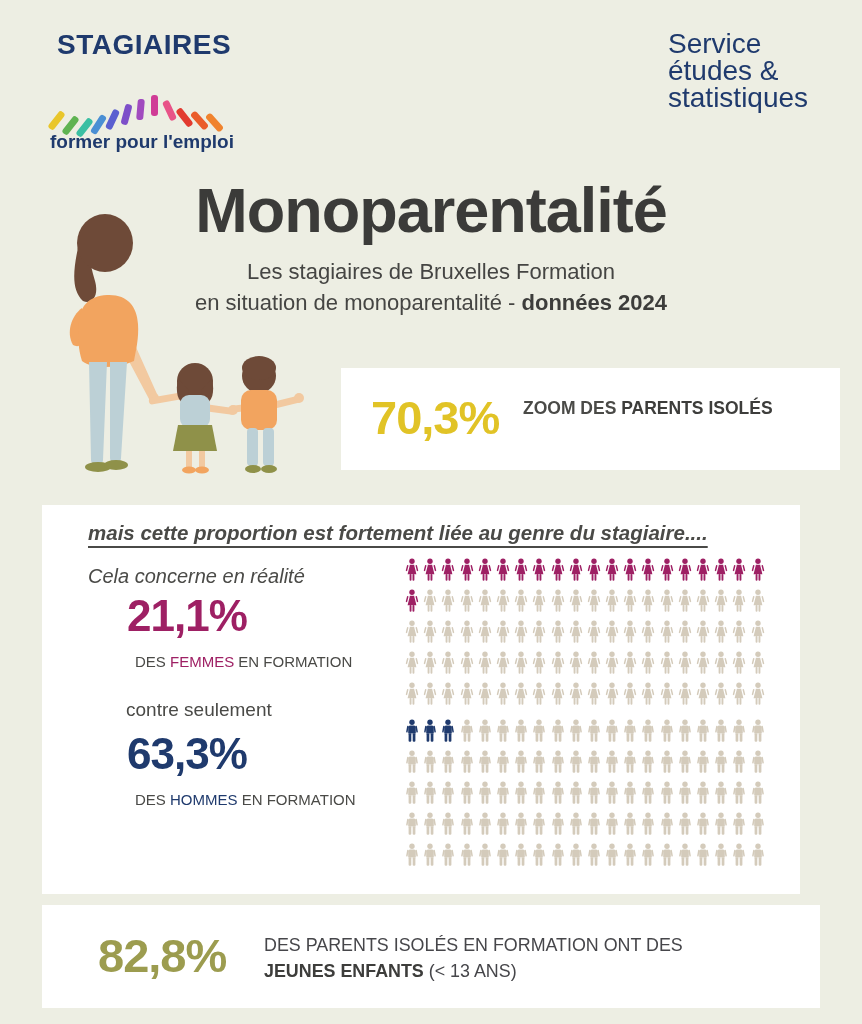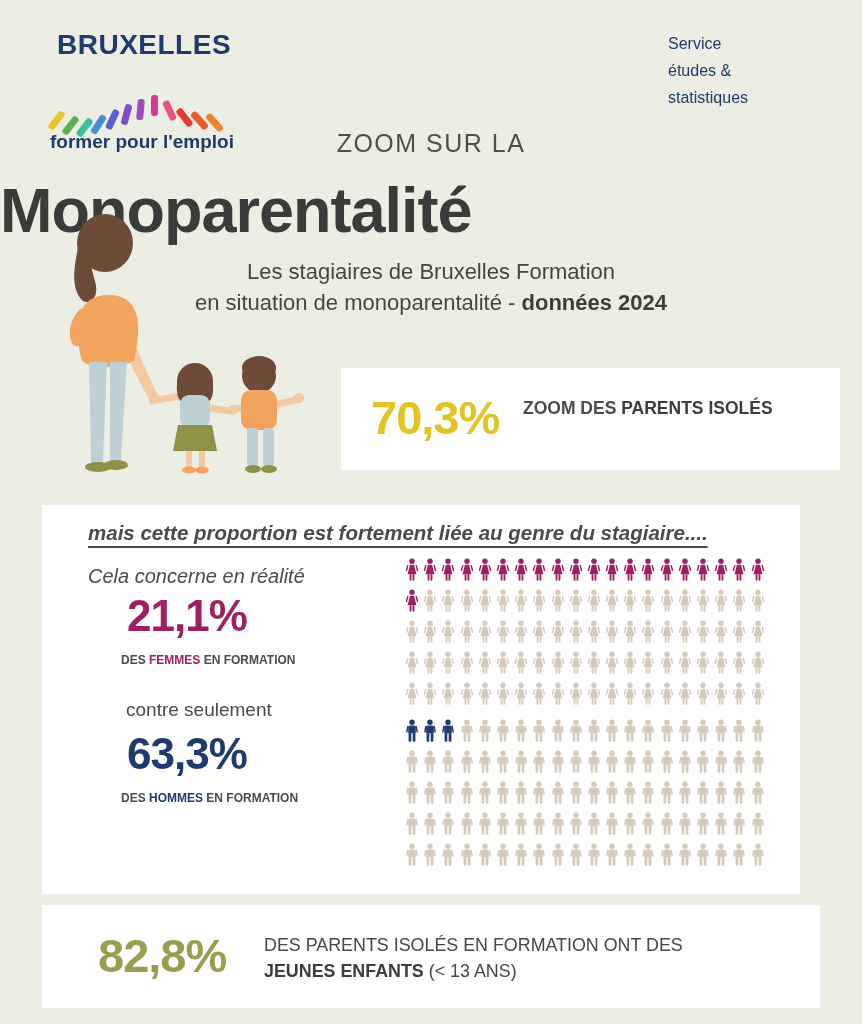--- a/index.html
+++ b/index.html
@@ -8,39 +8,39 @@
     background:#edeee3; overflow:hidden;
     font-family:"Liberation Sans", sans-serif;
     color:#4a4a47;
   }
   .abs { position:absolute; }
   
   .brand-name { color:#1f3a6d; font-weight:700; font-size:28px; line-height:30px; letter-spacing:.5px; }
   .dashes { position:absolute; left:53px; top:92px; width:175px; height:42px; }
   .dash { position:absolute; width:7px; height:21px; border-radius:3px; }
   .tagline { position:absolute; left:50px; top:131px; color:#1f3a6d; font-weight:700; font-size:19px; white-space:nowrap; }
-  .service { position:absolute; left:668px; top:30px; color:#1f3a6d; font-size:16px; line-height:27px; font-weight:500; }
+  .service { position:absolute; left:668px; top:30px; color:#1f3a6d; font-size:28px; line-height:27px; font-weight:500; }
   
   .kicker { position:absolute; left:0; right:0; top:129px; text-align:center; font-size:25px; letter-spacing:1.5px; color:#4f4f4b; font-weight:500; }
-  .main-title { position:absolute; left:0; right:0; top:174px; font-size:63px; font-weight:800; color:#3b3b39; letter-spacing:-1px; }
+  .main-title { position:absolute; left:0; right:0; top:174px; text-align:center; font-size:63px; font-weight:800; color:#3b3b39; letter-spacing:-1px; }
   .subtitle { position:absolute; left:0; right:0; top:256px; text-align:center; font-size:22px; line-height:31px; color:#454543; }
   .subtitle b { font-weight:800; color:#3d3d3b; }
   
   .whitebox { position:absolute; background:#ffffff; }
   .box-overall { left:341px; top:368px; width:499px; height:102px; }
   .box-overall .value { position:absolute; left:30px; top:22px; font-size:47px; font-weight:800; color:#e1c326; letter-spacing:-1px; }
   .box-overall .desc { position:absolute; left:182px; top:28px; font-size:17.5px; line-height:24px; font-weight:600; color:#4a4a47; }
   .box-overall .desc b { font-weight:800; color:#3d3d3b; }
   
   .panel { left:42px; top:505px; width:758px; height:389px; }
   .panel .heading { position:absolute; left:46px; top:16px; font-size:20.5px; font-style:italic; font-weight:600; color:#4a4a47;
                     text-decoration:underline; text-underline-offset:6px; text-decoration-thickness:1.5px; }
   .panel .intro { position:absolute; left:46px; top:60px; font-size:20px; font-style:italic; color:#4a4a47; }
   .panel .fvalue { position:absolute; left:85px; top:86px; font-size:44px; font-weight:800; color:#9e2064; letter-spacing:-1px; }
-  .panel .flabel, .panel .mlabel { position:absolute; left:79px; font-size:12px; font-weight:700; color:#4a4a47; }
+  .panel .flabel, .panel .mlabel { position:absolute; left:93px; font-size:15px; font-weight:400; color:#4a4a47; }
   .panel .flabel { top:148px; }
   .panel .flabel .hl { color:#9e2064; }
   .panel .between { position:absolute; left:84px; top:194px; font-size:19px; color:#4a4a47; }
   .panel .mvalue { position:absolute; left:85px; top:224px; font-size:44px; font-weight:800; color:#1f3a6d; letter-spacing:-1px; }
   .panel .mlabel { top:286px; }
   .panel .mlabel .hl { color:#1f3a6d; }
   .pictgrid { position:absolute; left:363px; display:grid; grid-template-columns:repeat(20,18.2px); grid-auto-rows:31px; }
   .grid-female { top:52px; }
   .grid-male { top:213px; }
   .pict svg { width:14px; height:27px; display:block; }
@@ -50,21 +50,21 @@
   .box-children .desc { position:absolute; left:222px; top:27px; font-size:19px; line-height:26px; font-weight:500; color:#46464a;
                         transform:scaleX(.94); transform-origin:0 0; white-space:nowrap; }
   .box-children .desc b { font-weight:800; color:#3d3d3b; }
 </style>
 </head>
 <body>
 
 <div class="stage">
 
   <div class="abs" style="left:57px; top:30px;">
-    <div class="brand-name">BRUXELLES</div>
+    <div class="brand-name">STAGIAIRES</div>
   </div>
   <div class="dashes">
       <span class="dash" style="background: rgb(233, 198, 43); left: 0px; top: 18px; transform: rotate(38deg);"></span>
       <span class="dash" style="background: rgb(95, 179, 82); left: 14px; top: 23px; transform: rotate(38deg);"></span>
       <span class="dash" style="background: rgb(59, 191, 163); left: 28px; top: 25px; transform: rotate(38deg);"></span>
       <span class="dash" style="background: rgb(74, 143, 212); left: 42px; top: 22px; transform: rotate(33deg);"></span>
       <span class="dash" style="background: rgb(90, 95, 208); left: 56px; top: 17px; transform: rotate(25deg);"></span>
       <span class="dash" style="background: rgb(125, 79, 201); left: 70px; top: 12px; transform: rotate(15deg);"></span>
       <span class="dash" style="background: rgb(161, 75, 191); left: 84px; top: 7px; transform: rotate(5deg);"></span>
       <span class="dash" style="background: rgb(208, 60, 150); left: 98px; top: 3px; transform: rotate(0deg);"></span>
@@ -74,21 +74,20 @@
       <span class="dash" style="background: rgb(240, 131, 46); left: 158px; top: 20px; transform: rotate(-42deg);"></span>
     </div>
   <div class="tagline">former pour l'emploi</div>
 
   <div class="service">
     <div>Service</div>
     <div>études &amp;</div>
     <div>statistiques</div>
   </div>
 
-  <div class="kicker">ZOOM SUR LA</div>
   <div class="main-title">Monoparentalité</div>
   <div class="subtitle">
     <div>Les stagiaires de Bruxelles Formation</div>
     <div><span>en situation de monoparentalité - </span><b>données 2024</b></div>
   </div>
 
   <svg class="abs" style="left:45px; top:198px;" width="268" height="285" viewBox="0 0 268 285">
 
     <g>
       <path d="M34 45 C28 72 26 92 38 103 C48 107 54 97 50 83 C46 70 44 58 44 50 Z" fill="#6e4a38"></path>

